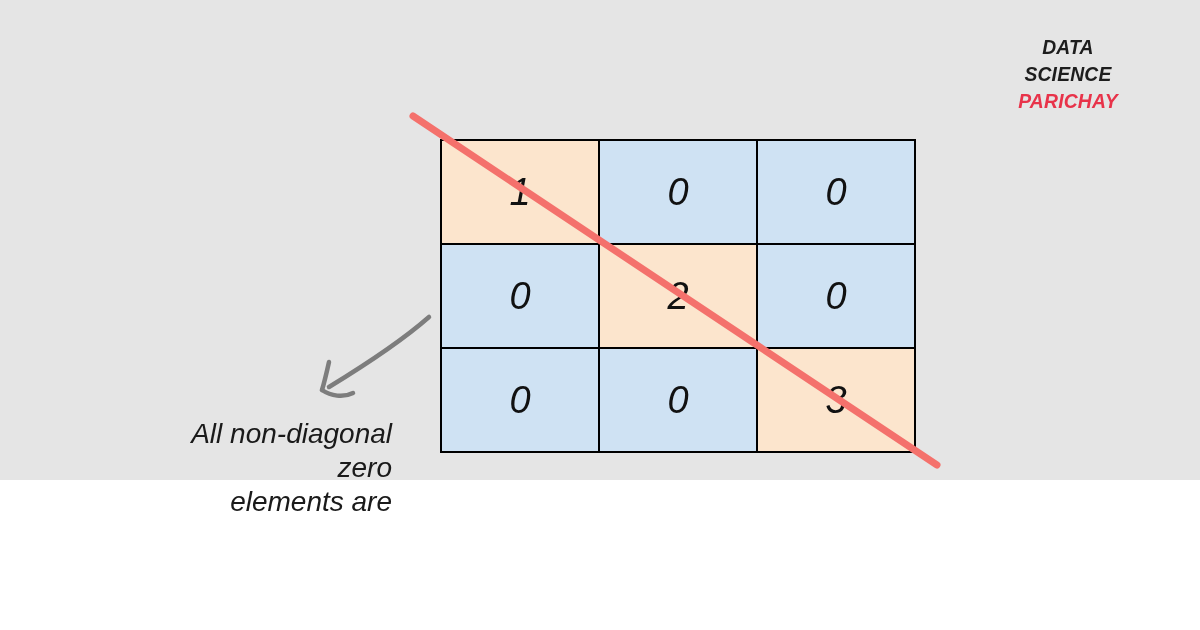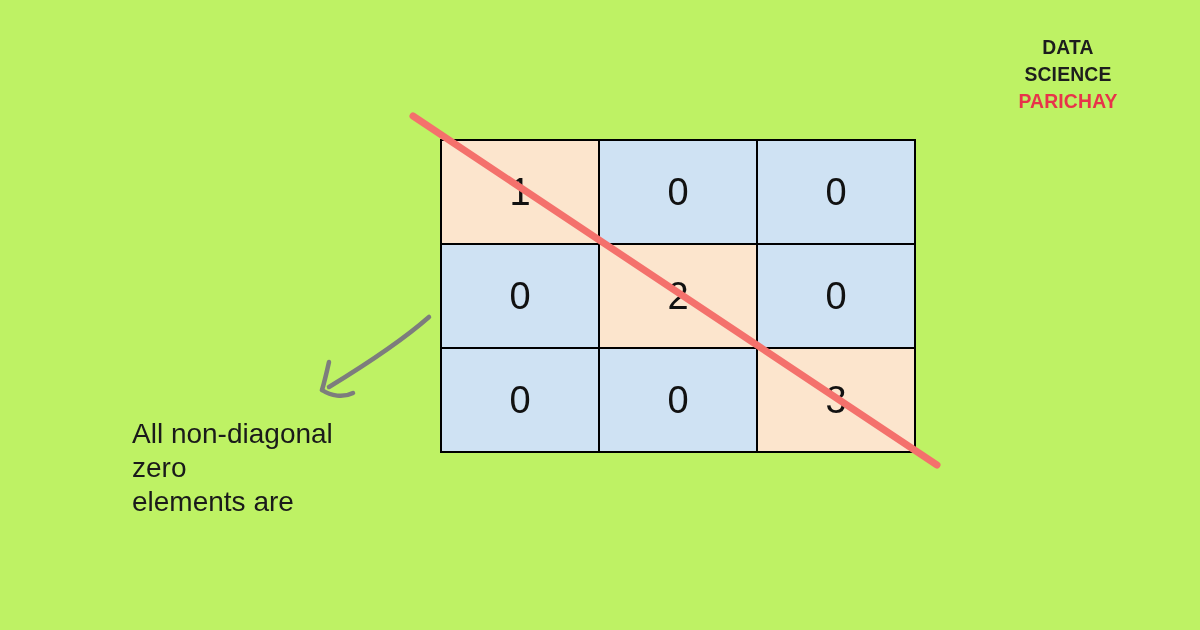--- a/index.html
+++ b/index.html
@@ -7,22 +7,23 @@
   body {
     font-family: "Liberation Sans", sans-serif;
     background: #ffffff;
     position: relative;
     overflow: hidden;
   }
   .canvas {
     position: absolute;
     inset: 0;
     width: 1200px;
-    height: 630px;
-    background: #bef264;
+    height: 480px;
+    background: #e5e5e5;
+    font-style: italic;
   }
 
   
   .brand {
     position: absolute;
     left: 1000px;
     top: 33px;
     width: 136px;
     text-align: center;
     font-size: 21px;
@@ -69,21 +70,21 @@
   }
   .strike { stroke: var(--line-color, #f4716c); }
   .arrow  { stroke: var(--arrow-color, #7d7d7d); }
 
   
   .caption {
     position: absolute;
     left: 132px;
     top: 417px;
     width: 260px;
-    text-align: left;
+    text-align: right;
     font-size: 28px;
     line-height: 34px;
     color: var(--caption-color, #1a1a1a);
     z-index: 2;
   }
 </style>
 </head>
 <body>
 
 <div class="canvas">

